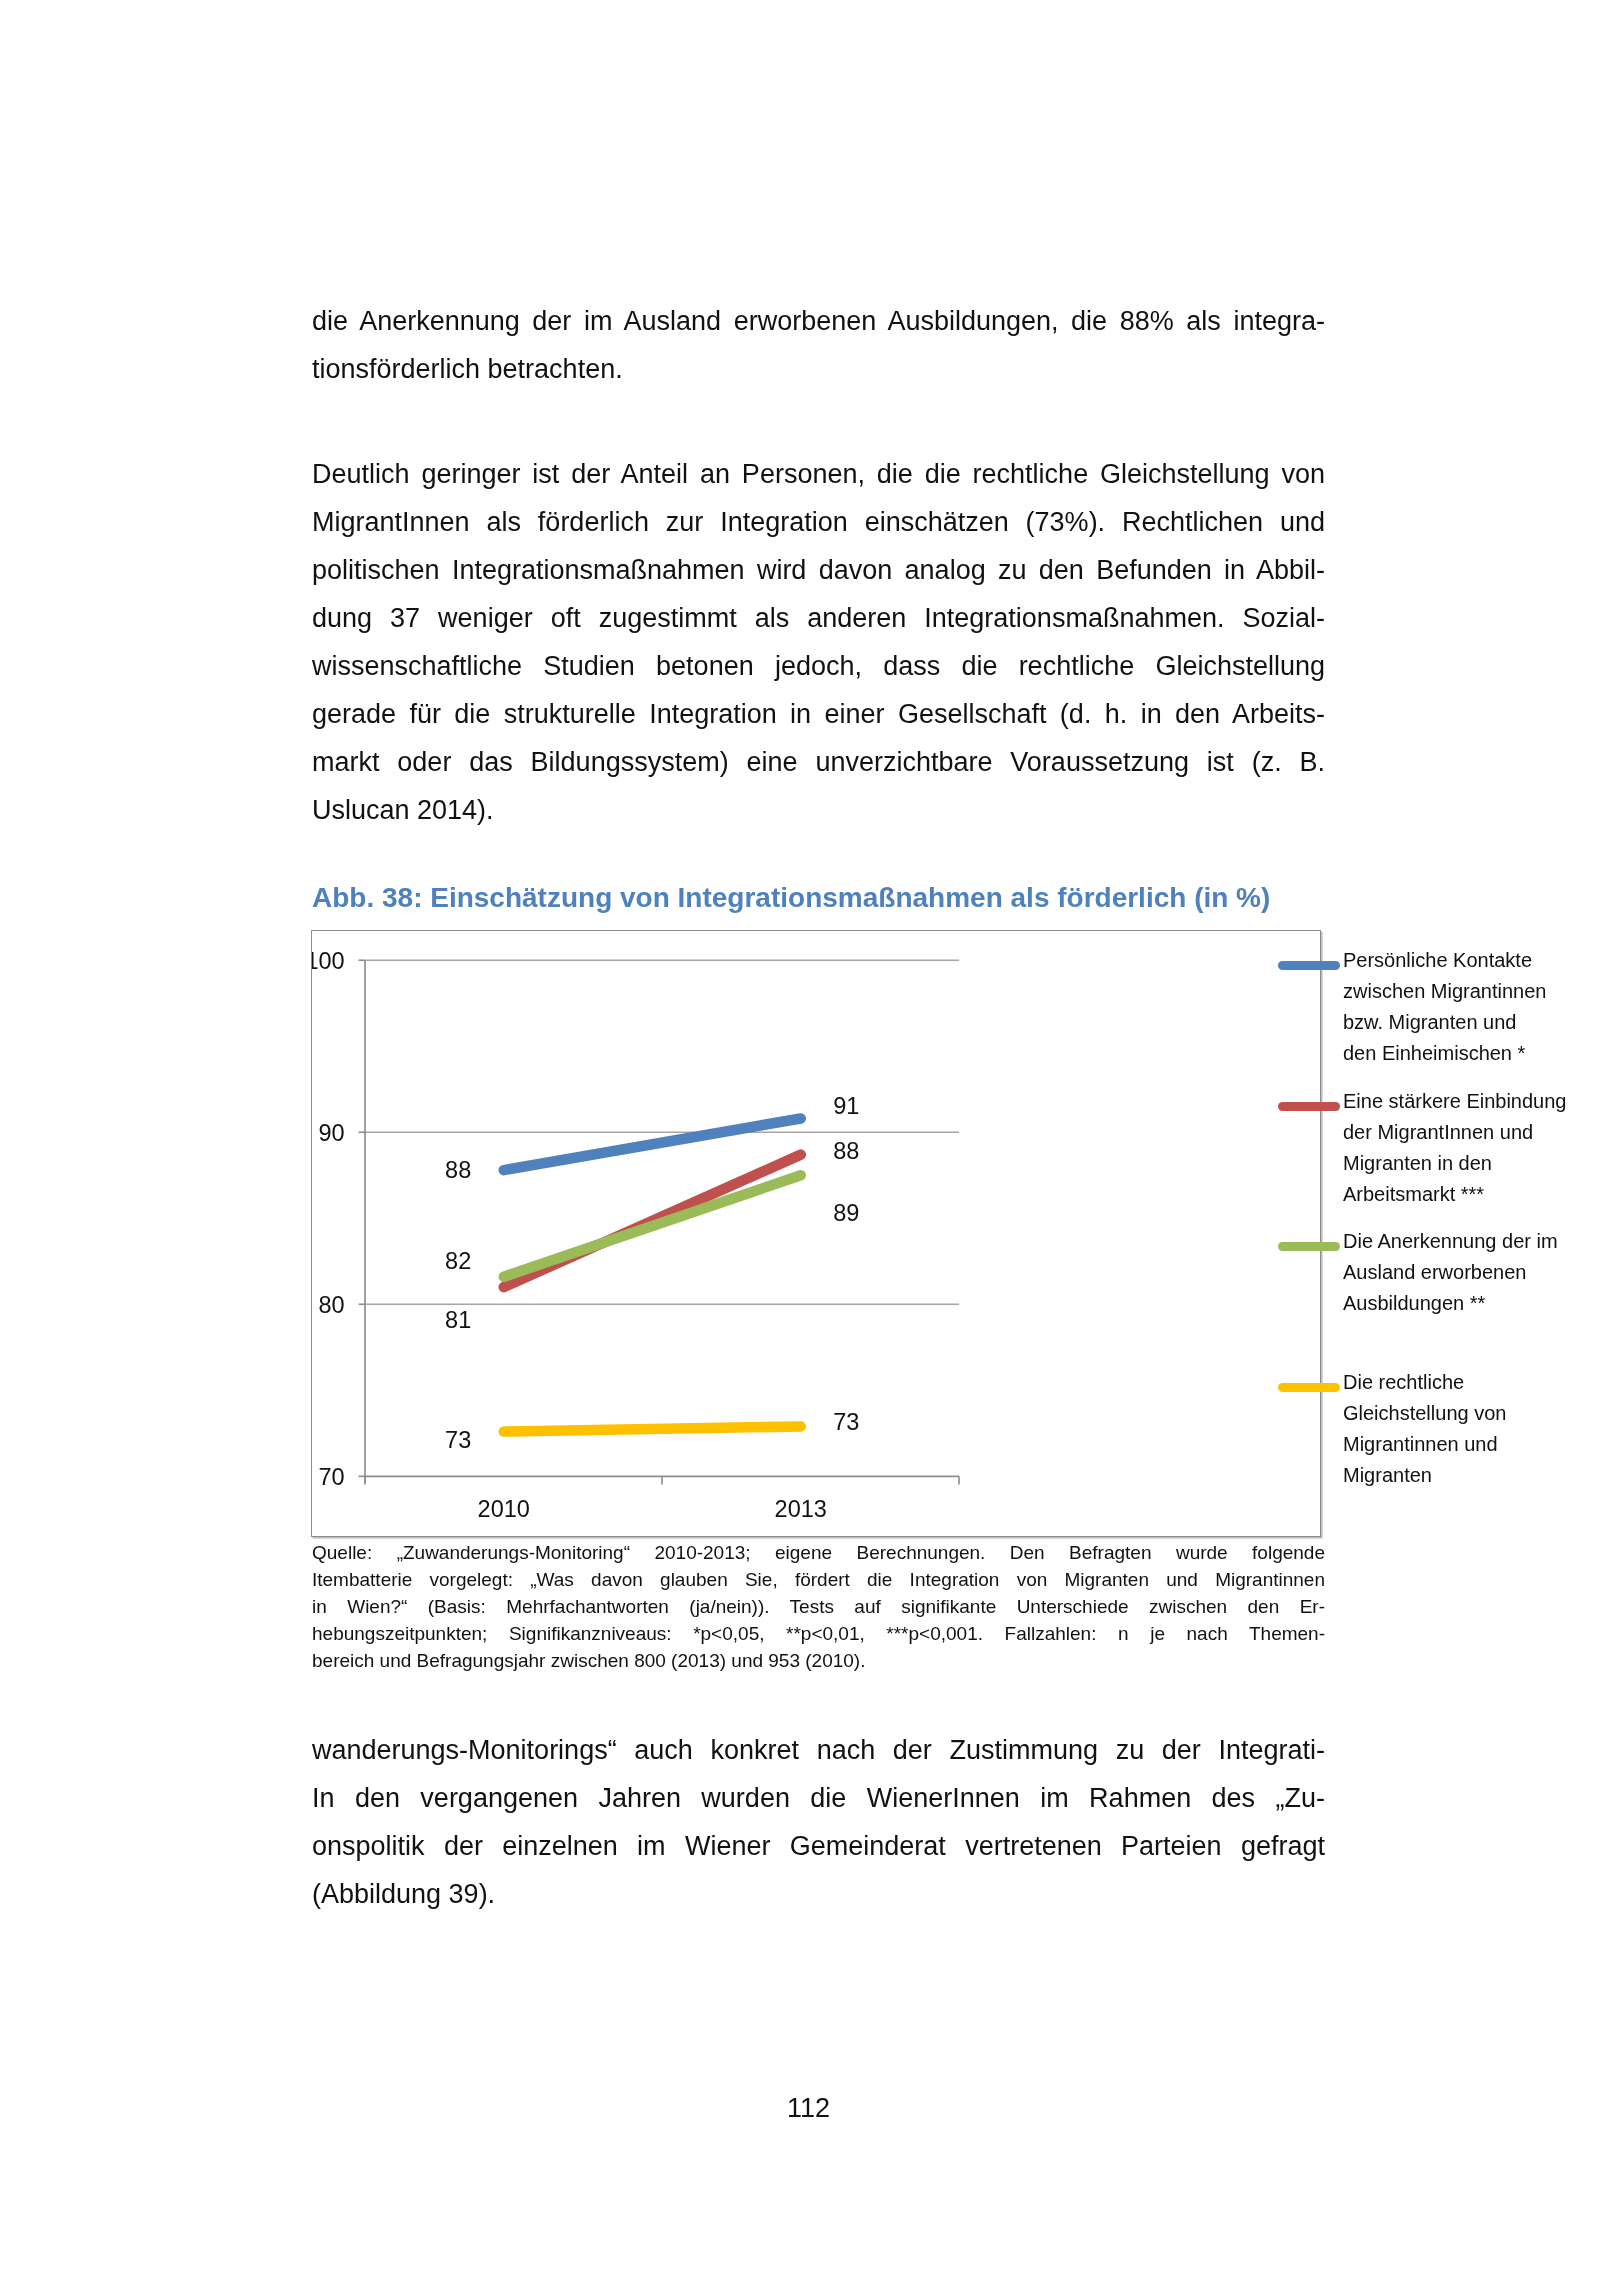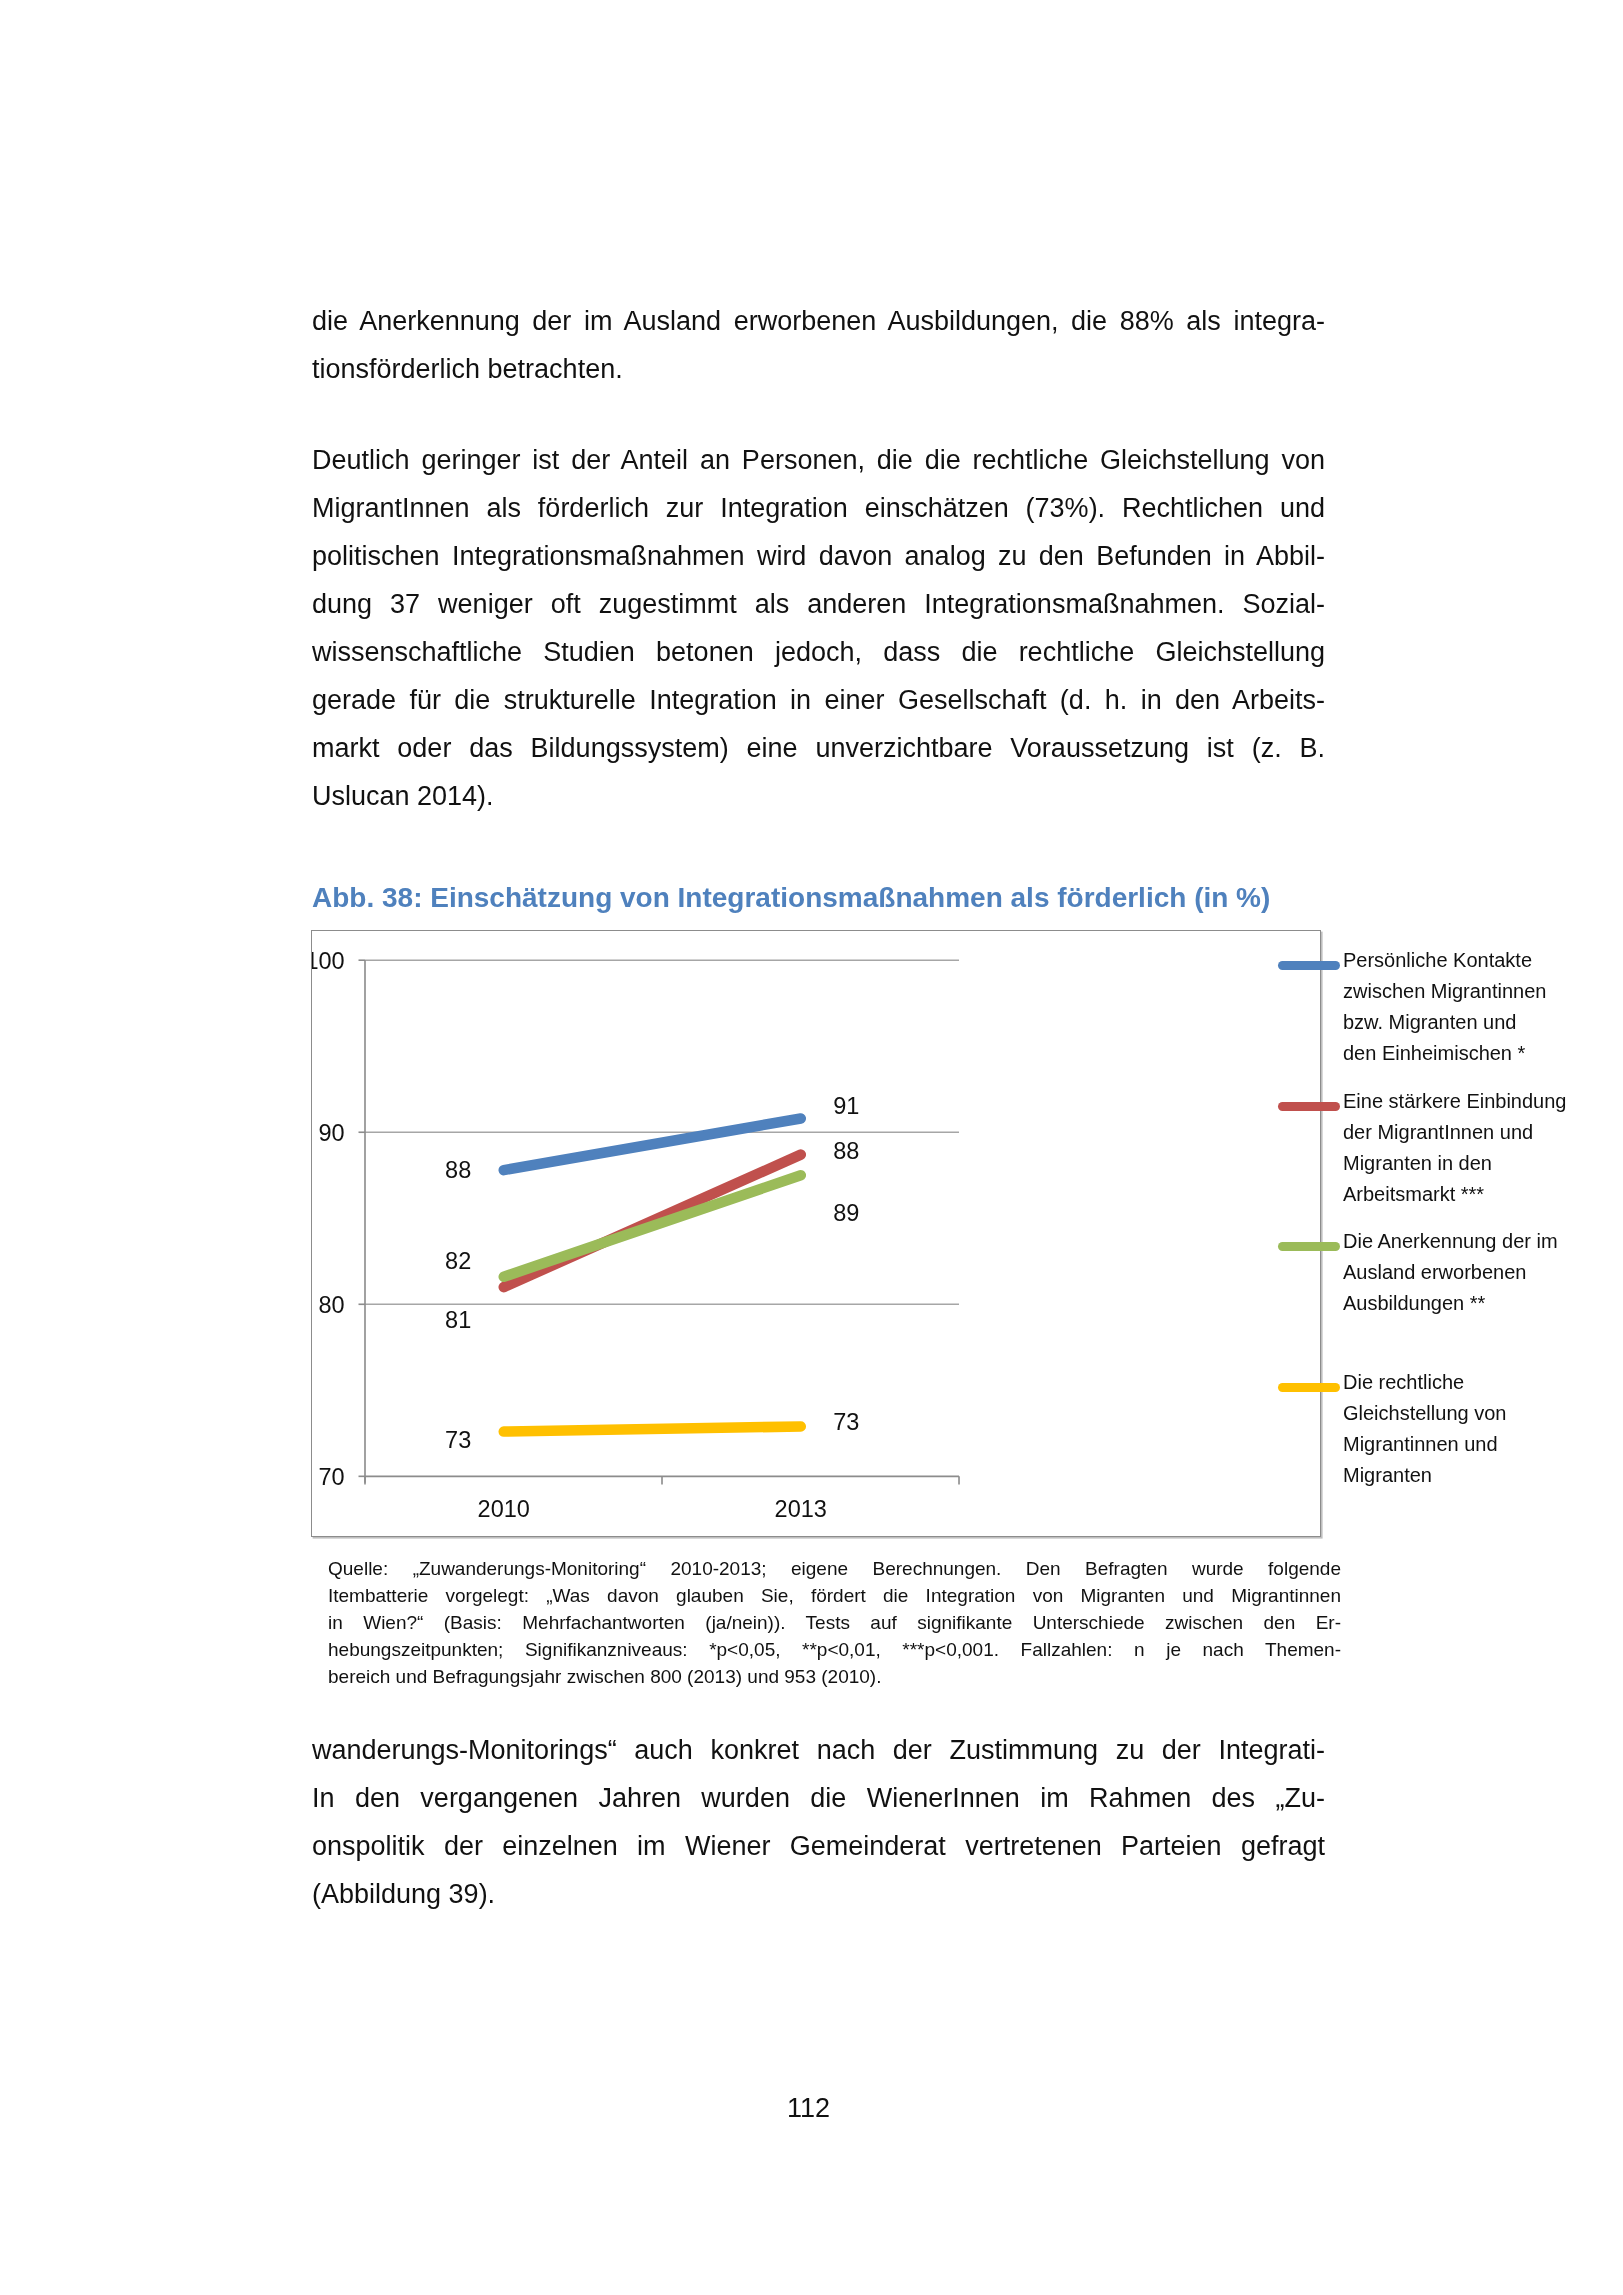--- a/index.html
+++ b/index.html
@@ -1,29 +1,29 @@
 <!DOCTYPE html>
 <html style="font-size:13px"><head>
 <meta charset="utf-8">
 <style>
   html, body { margin: 0; padding: 0; background: #ffffff; }
   body { width: 1623px; height: 2295px; position: relative; font-family: "Liberation Sans", "DejaVu Sans", sans-serif; color: #111; }
   .para { position: absolute; left: 312px; width: 1013px; font-size: 27px; line-height: 48px; text-align: justify; text-align-last: left; margin: 0; }
   .para .line { display: block; text-align: justify; text-align-last: justify; white-space: nowrap; }
   .para .line.last { text-align-last: left; }
   #p1 { top: 297px; }
-  #p2 { top: 436px; }
+  #p2 { top: 450px; }
   #p4 { top: 1726px; }
   #fig-title { position: absolute; left: 312px; top: 882px; font-size: 28px; font-weight: bold; color: #4f81bd; margin: 0; white-space: nowrap; }
   #chart-box { position: absolute; left: 311px; top: 930px; width: 1010px; height: 607px; border: 1.6px solid #8c8c8c; box-sizing: border-box; background: #fff; box-shadow: 1.6px 1.6px 0 #bfbfbf; }
   #chart-svg { position: absolute; left: 0; top: 0; width: 1010px; height: 607px; }
   .legend { position: absolute; left: 966px; width: 341px; font-size: 20px; line-height: 31px; color: #111; }
   .legend .swatch { position: absolute; left: 0; width: 62px; height: 9px; border-radius: 4.9px; }
   .legend .text { display: block; margin-left: 65px; margin-top: -1.6px; }
-  #caption { position: absolute; left: 312px; top: 1539px; width: 1013px; font-size: 19px; line-height: 27px; margin: 16px; }
+  #caption { position: absolute; left: 312px; top: 1539px; width: 1013px; font-size: 19px; line-height: 27px; margin: 0; }
   #caption .line { display: block; text-align: justify; text-align-last: justify; white-space: nowrap; }
   #caption .line.last { text-align-last: left; }
   #page-number { position: absolute; left: 0; width: 1617px; top: 2093px; text-align: center; font-size: 27px; }
 </style>
 </head>
 <body>
 
 <p class="para" id="p1">
   <span class="line">die Anerkennung der im Ausland erworbenen Ausbildungen, die 88% als integra-</span>
   <span class="line last">tionsförderlich betrachten.</span>

